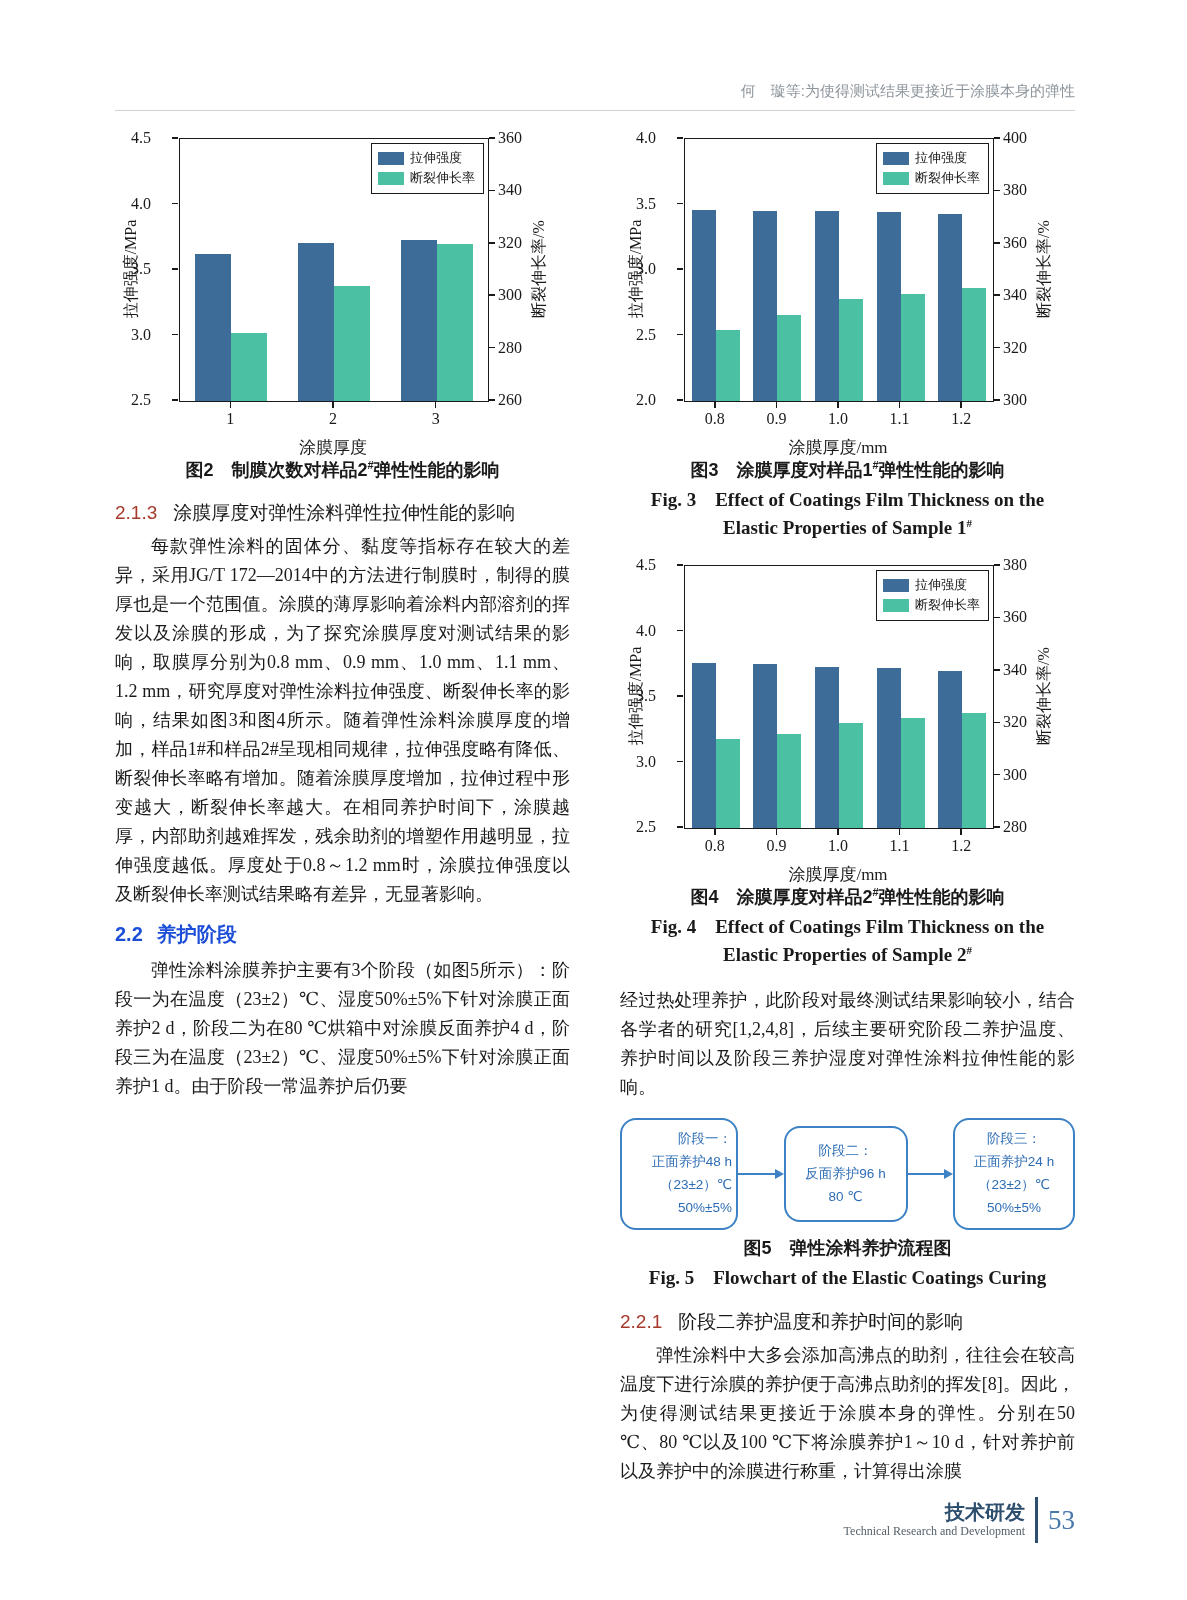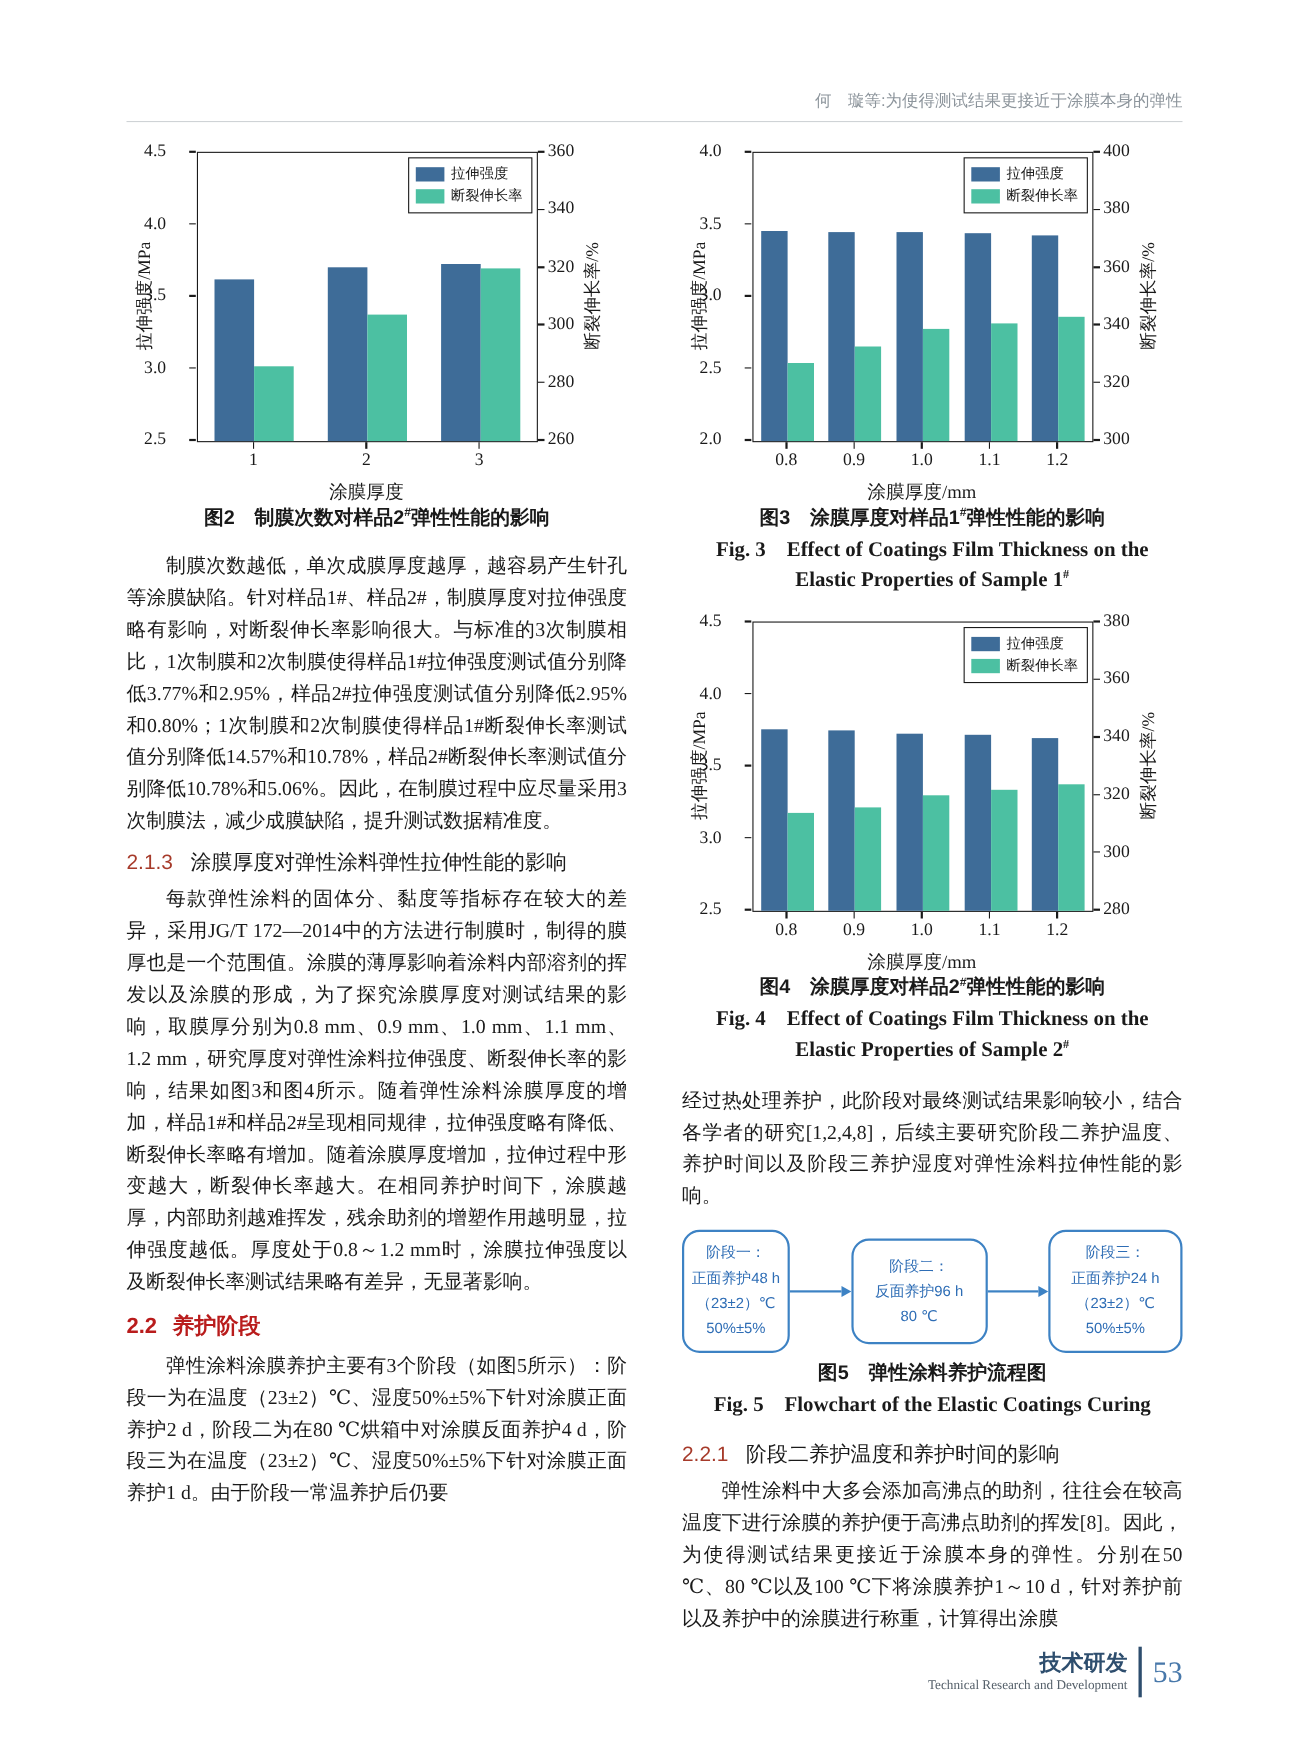--- a/index.html
+++ b/index.html
@@ -34,30 +34,30 @@
   .cap-en{text-align:center;font-size:19px;font-weight:bold;margin:4px auto 0;width:94%;
         font-family:"Liberation Serif","DejaVu Serif",serif;line-height:1.45;}
   sup{font-size:11px;}
   
   .body-text{font-size:18px;line-height:29px;text-align:justify;margin:0 0 2px 0;}
   .body-text.indent{text-indent:2em;}
   .body-text.first{margin-top:16px;}
   .sub-heading{font-size:19px;font-weight:normal;margin:10px 0 6px 0;
         font-family:"Liberation Sans","DejaVu Sans",sans-serif;}
   .sub-heading .sec-num{color:#a63a2a;margin-right:16px;}
-  .main-heading{font-size:20px;font-weight:bold;color:#b91c1c;margin:12px 0 8px 0;
+  .main-heading{font-size:20px;font-weight:bold;color:#1d4ed8;margin:12px 0 8px 0;
         font-family:"Liberation Sans","DejaVu Sans",sans-serif;}
   .main-heading .sec-num{margin-right:14px;}
   
   .flowchart{display:flex;align-items:center;width:455px;margin:16px 0 6px 0;}
   .flow-box{border:2px solid #3d82c4;border-radius:16px;color:#2e6db5;background:#fff;
         font-family:"Liberation Sans","DejaVu Sans",sans-serif;
         font-size:13.5px;line-height:1.7;text-align:center;padding:8px 4px;
         display:flex;flex-direction:column;justify-content:center;min-height:96px;box-sizing:border-box;}
-  .flow-box.b1{width:98px;}
+  .flow-box.b1{width:118px;align-items:flex-end;}
   .flow-box.b2{width:124px;}
   .flow-box.b3{width:122px;}
   .flow-arrow{flex:1;display:flex;align-items:center;min-width:30px;}
   .flow-arrow .shaft{flex:1;height:2px;background:#3d82c4;}
   .flow-arrow .head{width:0;height:0;border-left:9px solid #3d82c4;
         border-top:5px solid transparent;border-bottom:5px solid transparent;}
   
   .page-footer{position:absolute;right:112px;top:1497px;display:flex;align-items:center;gap:10px;}
   .footer-sec{text-align:right;}
   .footer-sec-zh{font-size:20px;font-weight:bold;color:#2e4e6e;
@@ -127,21 +127,20 @@
             <div class="xtick" style="left: 85.3333px; top: 278px; width: 60px;">1</div>
             <div class="tick-mark" style="left: 217.25px; top: 269.5px; width: 1.5px; height: 6px;"></div>
             <div class="xtick" style="left: 188px; top: 278px; width: 60px;">2</div>
             <div class="tick-mark" style="left: 319.917px; top: 269.5px; width: 1.5px; height: 6px;"></div>
             <div class="xtick" style="left: 290.667px; top: 278px; width: 60px;">3</div>
             <div class="x-axis-label" style="left: 64px; top: 304px; width: 308px;">涂膜厚度</div>
           </div>
         <div class="cap-zh"><span>图2　制膜次数对样品2</span><sup>#</sup><span>弹性性能的影响</span></div>
       </div>
 
-      <p class="body-text indent first">制膜次数越低，单次成膜厚度越厚，越容易产生针孔等涂膜缺陷。针对样品1#、样品2#，制膜厚度对拉伸强度略有影响，对断裂伸长率影响很大。与标准的3次制膜相比，1次制膜和2次制膜使得样品1#拉伸强度测试值分别降低3.77%和2.95%，样品2#拉伸强度测试值分别降低2.95%和0.80%；1次制膜和2次制膜使得样品1#断裂伸长率测试值分别降低14.57%和10.78%，样品2#断裂伸长率测试值分别降低10.78%和5.06%。因此，在制膜过程中应尽量采用3次制膜法，减少成膜缺陷，提升测试数据精准度。</p>
 
       <h3 class="sub-heading">
         <span class="sec-num">2.1.3</span><span class="sec-title">涂膜厚度对弹性涂料弹性拉伸性能的影响</span>
       </h3>
 
       <p class="body-text indent">每款弹性涂料的固体分、黏度等指标存在较大的差异，采用JG/T 172—2014中的方法进行制膜时，制得的膜厚也是一个范围值。涂膜的薄厚影响着涂料内部溶剂的挥发以及涂膜的形成，为了探究涂膜厚度对测试结果的影响，取膜厚分别为0.8 mm、0.9 mm、1.0 mm、1.1 mm、1.2 mm，研究厚度对弹性涂料拉伸强度、断裂伸长率的影响，结果如图3和图4所示。随着弹性涂料涂膜厚度的增加，样品1#和样品2#呈现相同规律，拉伸强度略有降低、断裂伸长率略有增加。随着涂膜厚度增加，拉伸过程中形变越大，断裂伸长率越大。在相同养护时间下，涂膜越厚，内部助剂越难挥发，残余助剂的增塑作用越明显，拉伸强度越低。厚度处于0.8～1.2 mm时，涂膜拉伸强度以及断裂伸长率测试结果略有差异，无显著影响。</p>
 
       <h2 class="main-heading">
         <span class="sec-num">2.2</span><span>养护阶段</span>
       </h2>

